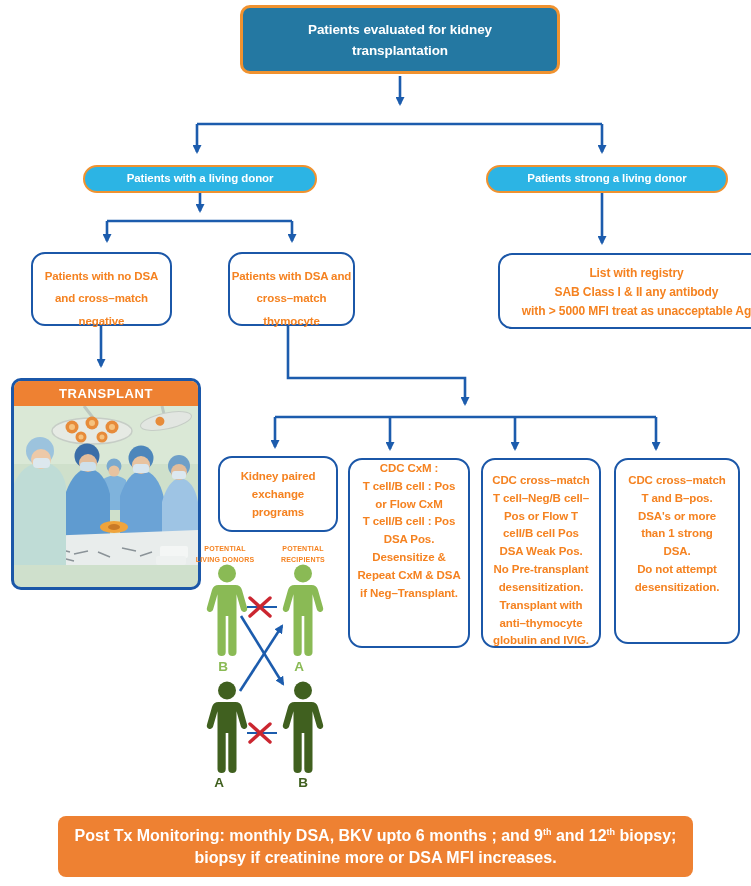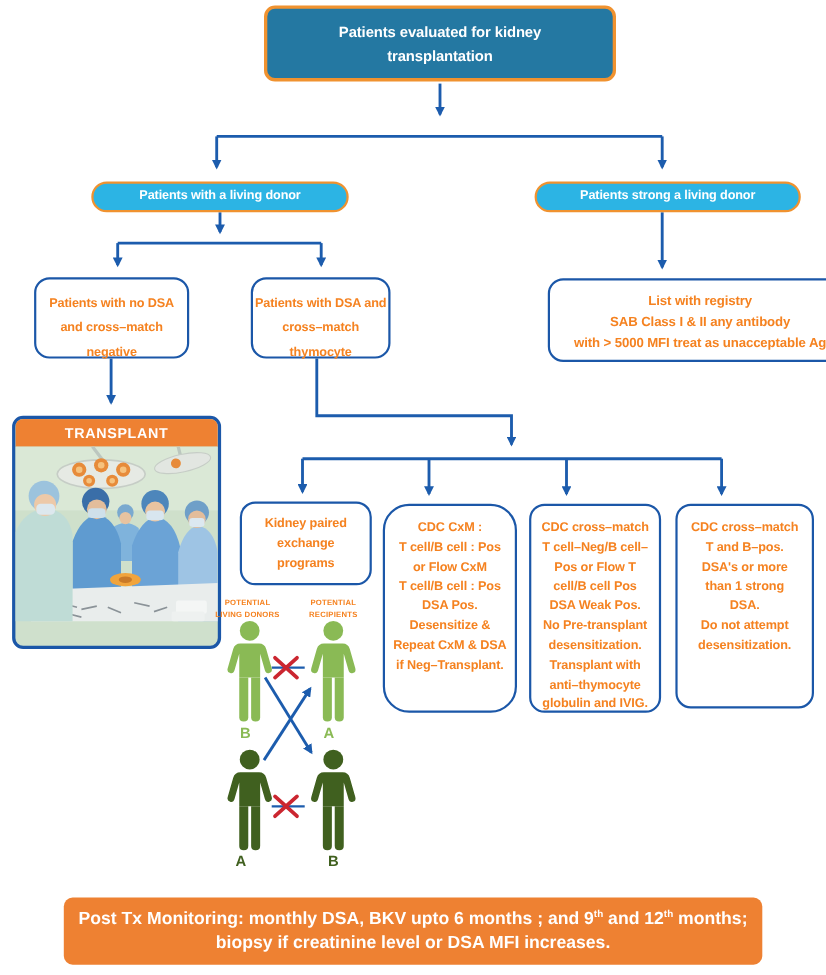--- a/index.html
+++ b/index.html
@@ -29,21 +29,21 @@
   .pill-left{left:83px;top:165px;width:234px;}
   .pill-right{left:486px;top:165px;width:242px;}
 
   .obox{background:#fff;border:2.5px solid var(--blue);border-radius:14px;color:var(--orange);}
   .no-dsa{left:31px;top:252px;width:141px;height:74px;font-size:11.5px;line-height:1.95;padding-top:11px;}
   .dsa-pos{left:228px;top:252px;width:127px;height:74px;font-size:11.5px;line-height:1.95;padding-top:11px;}
   .registry{left:470px;top:253px;width:277px;height:76px;font-size:12px;line-height:1.6;padding-top:9px;margin-left:28px;}
 
   .opt{font-size:11.5px;line-height:1.55;}
   .opt1{left:218px;top:456px;width:120px;height:76px;padding-top:10px;}
-  .opt2{left:348px;top:458px;width:122px;height:190px;padding-top:12px;border-radius:24px;}
+  .opt2{left:348px;top:458px;width:122px;height:190px;}
   .opt3{left:481px;top:458px;width:120px;height:190px;padding-top:12px;}
   .opt4{left:614px;top:458px;width:126px;height:186px;padding-top:12px;}
 
   .tx-box{position:absolute;left:11px;top:378px;width:190px;height:212px;box-sizing:border-box;
     border:3px solid var(--blue);border-radius:10px;overflow:hidden;background:#cfe0cc;}
   .tx-header{height:25px;background:var(--banner-orange);color:#fff;font-weight:700;
     font-size:13px;letter-spacing:0.6px;text-align:center;line-height:25px;}
   .tx-photo{display:block;width:184px;height:159px;}
 
   .col-header{position:absolute;color:var(--orange);font-weight:700;font-size:7px;
@@ -227,17 +227,17 @@
   <svg class="fig fig-dark f4" viewBox="0 0 48 96">
       <use href="#person"></use>
     </svg>
 
   <div class="pair-letter pl-light lt1">B</div>
   <div class="pair-letter pl-light lt2">A</div>
   <div class="pair-letter pl-dark lt3">A</div>
   <div class="pair-letter pl-dark lt4">B</div>
 
   <div class="banner">
-    <div><span>Post Tx Monitoring: monthly DSA, BKV upto 6 months ; and 9</span><sup>th</sup><span> and 12</span><sup>th</sup><span> months;</span></div>
-    <div>biopsy if creatinine level or DSA MFI increases.</div>
+    <div><span>Post Tx Monitoring: monthly DSA, BKV upto 6 months ; and 9</span><sup>th</sup><span> and 12</span><sup>th</sup><span> biopsy;</span></div>
+    <div>biopsy if creatinine more or DSA MFI increases.</div>
   </div>
 
 </div>
 
 </body></html>

